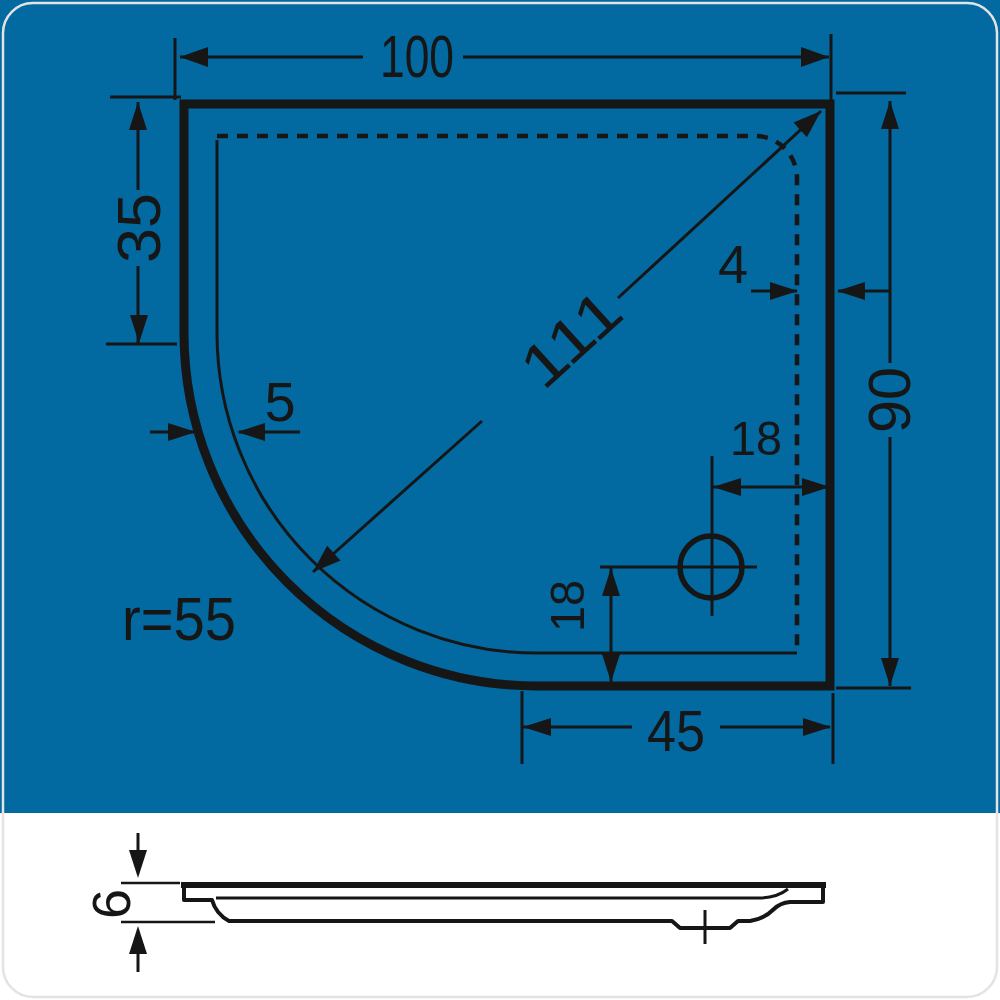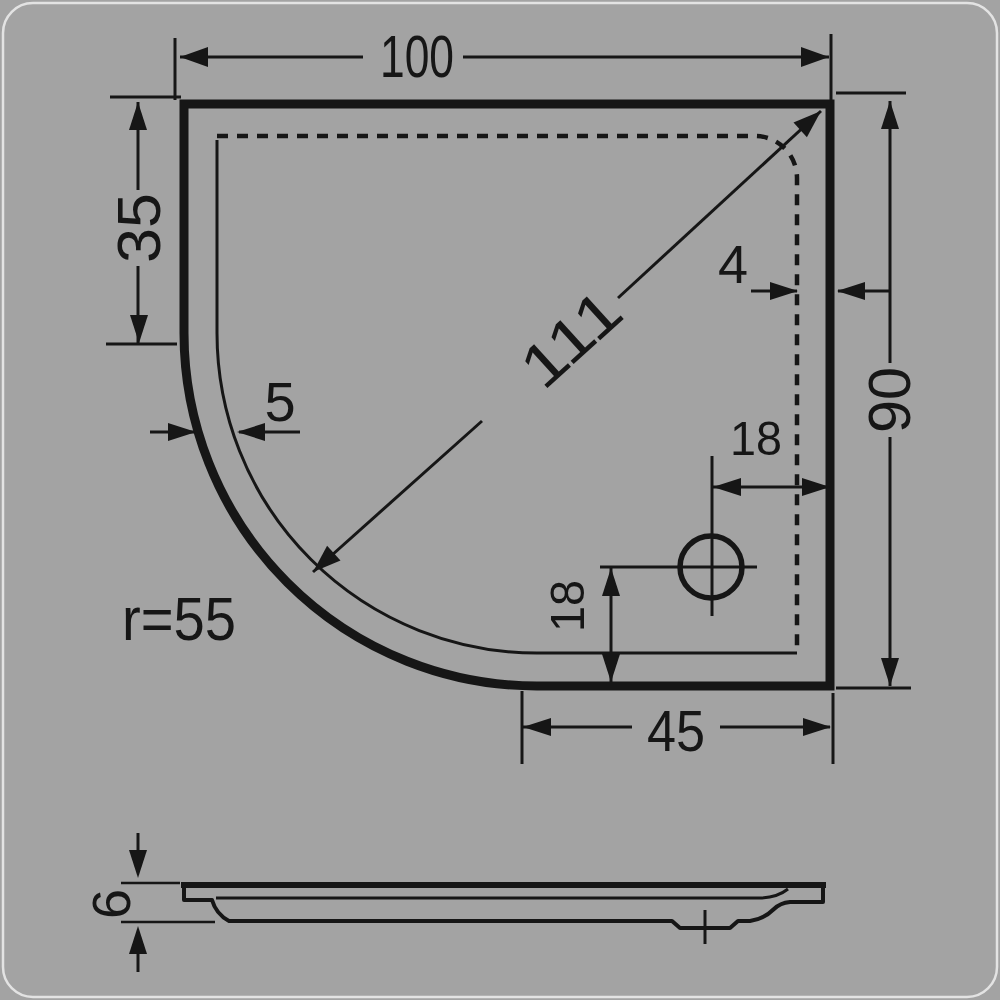--- a/index.html
+++ b/index.html
@@ -1,17 +1,17 @@
 <!DOCTYPE html>
 <html><head>
 <meta charset="utf-8">
 <style>
   html,body{margin:0;padding:0;background:#ffffff;}
   body{width:1000px;height:1000px;overflow:hidden;font-family:"Liberation Sans",sans-serif;}
-  .stage{position:relative;width:1000px;height:1000px;background:#a3a3a3;}
+  .stage{position:relative;width:1000px;height:813px;background:#0369a1;}
   svg{display:block;}
   .dimtext{fill:#161616;font-family:"Liberation Sans",sans-serif;font-weight:400;}
   .ln{stroke:#161616;fill:none;}
   .arr{fill:#161616;stroke:none;}
 </style>
 </head>
 <body>
 
 <div class="stage">
 <svg width="1000" height="1000" viewBox="0 0 1000 1000">

